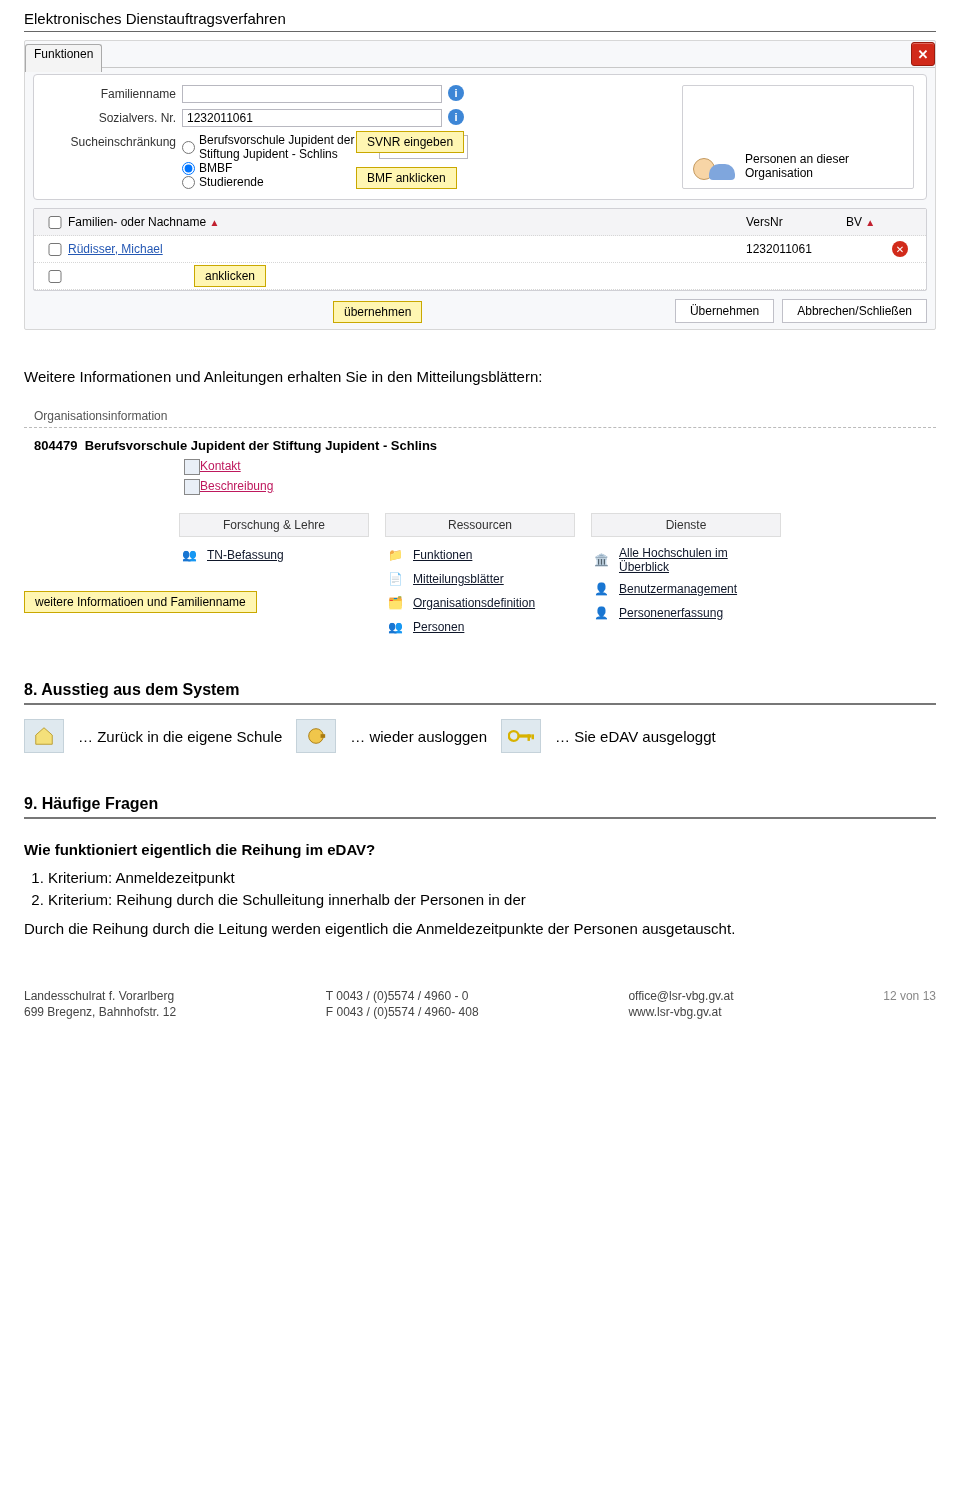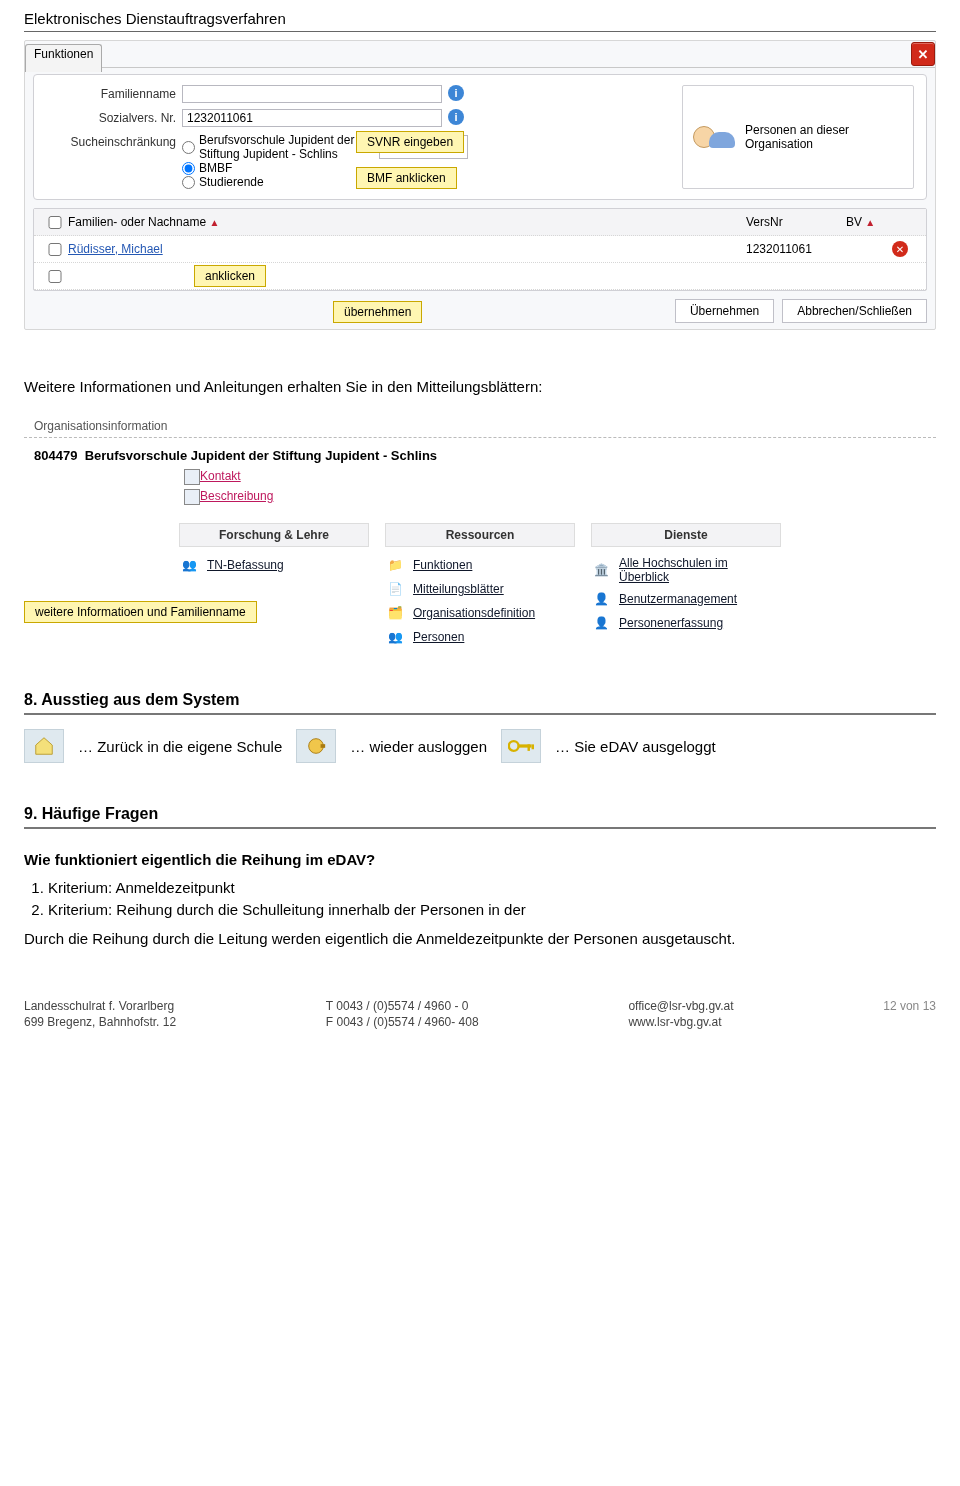--- a/index.html
+++ b/index.html
@@ -17,43 +17,43 @@
 .formbox{background:#fff;border:1px solid #d0d0d5;border-radius:4px;padding:10px 12px;display:flex;gap:16px}
 .formgrid{display:grid;grid-template-columns:130px 260px 20px;column-gap:6px;row-gap:6px;align-items:start;font-size:12px}
 .lbl{text-align:right;color:#333;padding-top:2px}
 .inp{height:18px;border:1px solid #b8b8c0;background:#fff;padding:0 4px;font-size:12px;width:100%;box-sizing:border-box}
 .radio-row{display:flex;align-items:center;gap:4px;font-size:12px}
 .radio-row input{margin:0}
 .info-i{display:inline-flex;align-items:center;justify-content:center;width:16px;height:16px;border-radius:50%;background:#3d86d6;color:#fff;font-size:11px;font-weight:bold}
 .searchbtn{margin-left:16px;border:1px solid #b8b8c0;background:#fff;display:inline-flex;align-items:center;gap:8px;height:22px;padding:0 12px;font-size:12px}
 .searchbtn svg{width:14px;height:14px}
 .tag{background:#fff6b2;border:1px solid #c9a800;padding:3px 10px;font-size:12px;white-space:nowrap;position:absolute}
-.person-card{border:1px solid #d0d0d5;background:#fff;border-radius:2px;padding:8px 10px;display:flex;align-items:center;gap:10px;font-size:12px;width:210px}
+.person-card{border:1px solid #d0d0d5;background:#fff;border-radius:2px;padding:8px 10px;display:flex;align-items:flex-end;gap:10px;font-size:12px;width:210px}
 .avatar-pair{display:flex;align-items:flex-end}
 .avatar-pair .head{width:20px;height:20px;border-radius:50%;background:#f7d5a6;border:1px solid #c49a60}
 .avatar-pair .body{width:26px;height:16px;border-radius:10px 10px 4px 4px;background:#7fa6dd;margin-left:-6px}
 .table-like{margin-top:8px;border:1px solid #d0d0d5;background:#fff;border-radius:2px;font-size:12px}
 .trow{display:grid;grid-template-columns:26px 1fr 100px 46px 26px;align-items:center;height:26px;padding:0 8px;border-bottom:1px dotted #d6d6d6}
 .trow:last-child{border-bottom:none}
 .tri{color:#c1202f;font-size:10px}
 .del-x{width:16px;height:16px;border-radius:50%;background:#d12a1a;color:#fff;display:flex;align-items:center;justify-content:center;font-size:10px}
 .under-actions{display:flex;justify-content:flex-end;gap:8px;margin-top:8px}
 .act-btn{border:1px solid #c0c0c8;background:#fff;padding:4px 14px;font-size:12px}
 .relwrap{position:relative}
 
-.bodytext{margin-top:46px;font-size:15px;line-height:1.4}
+.bodytext{margin-top:36px;font-size:15px;line-height:1.4}
 .panel2{margin-top:18px;background:#fff}
 .p2-hdr{font-size:12px;color:#555;border-bottom:1px dashed #bbb;padding:4px 10px}
 .p2-title{font-weight:bold;font-size:13px;padding:10px 10px 6px}
 .p2-links{padding-left:160px;font-size:12px}
 .p2-links a{color:#be185d;text-decoration:underline;display:inline-block;margin-left:0}
 .p2-links .ic{display:inline-block;width:14px;height:14px;border:1px solid #888;background:#e9eff7;vertical-align:middle}
 .cols{display:flex;gap:16px;margin-top:18px;justify-content:center}
 .colcard{width:190px}
-.colcard h4{margin:0;font-size:12px;font-weight:bold;color:#333;background:#f3f3f5;border:1px solid #ddd;padding:4px 12px;text-align:center}
+.colcard h4{margin:0;font-size:12px;font-weight:normal;color:#333;background:#f3f3f5;border:1px solid #ddd;padding:4px 12px;text-align:center}
 .colcard ul{list-style:none;margin:6px 0 0;padding:0;font-size:12px}
 .colcard li{display:flex;align-items:center;gap:6px;padding:3px 0}
 .colcard li a{color:#0f172a;text-decoration:underline}
 .mini-ic{width:22px;height:18px;display:inline-flex;align-items:center;justify-content:center}
 
 .section-head{font-size:16px;font-weight:bold;margin-top:42px;border-bottom:2px solid #777;padding-bottom:4px}
 .step-row{display:flex;align-items:center;gap:14px;font-size:15px;margin-top:14px}
 .icbox{width:38px;height:32px;background:#dfe9ef;border:1px solid #c5d2da;display:flex;align-items:center;justify-content:center}
 .para{font-size:15px;line-height:1.45;margin-top:20px}
 ol.krit{font-size:15px;line-height:1.5;padding-left:24px;margin:6px 0}

